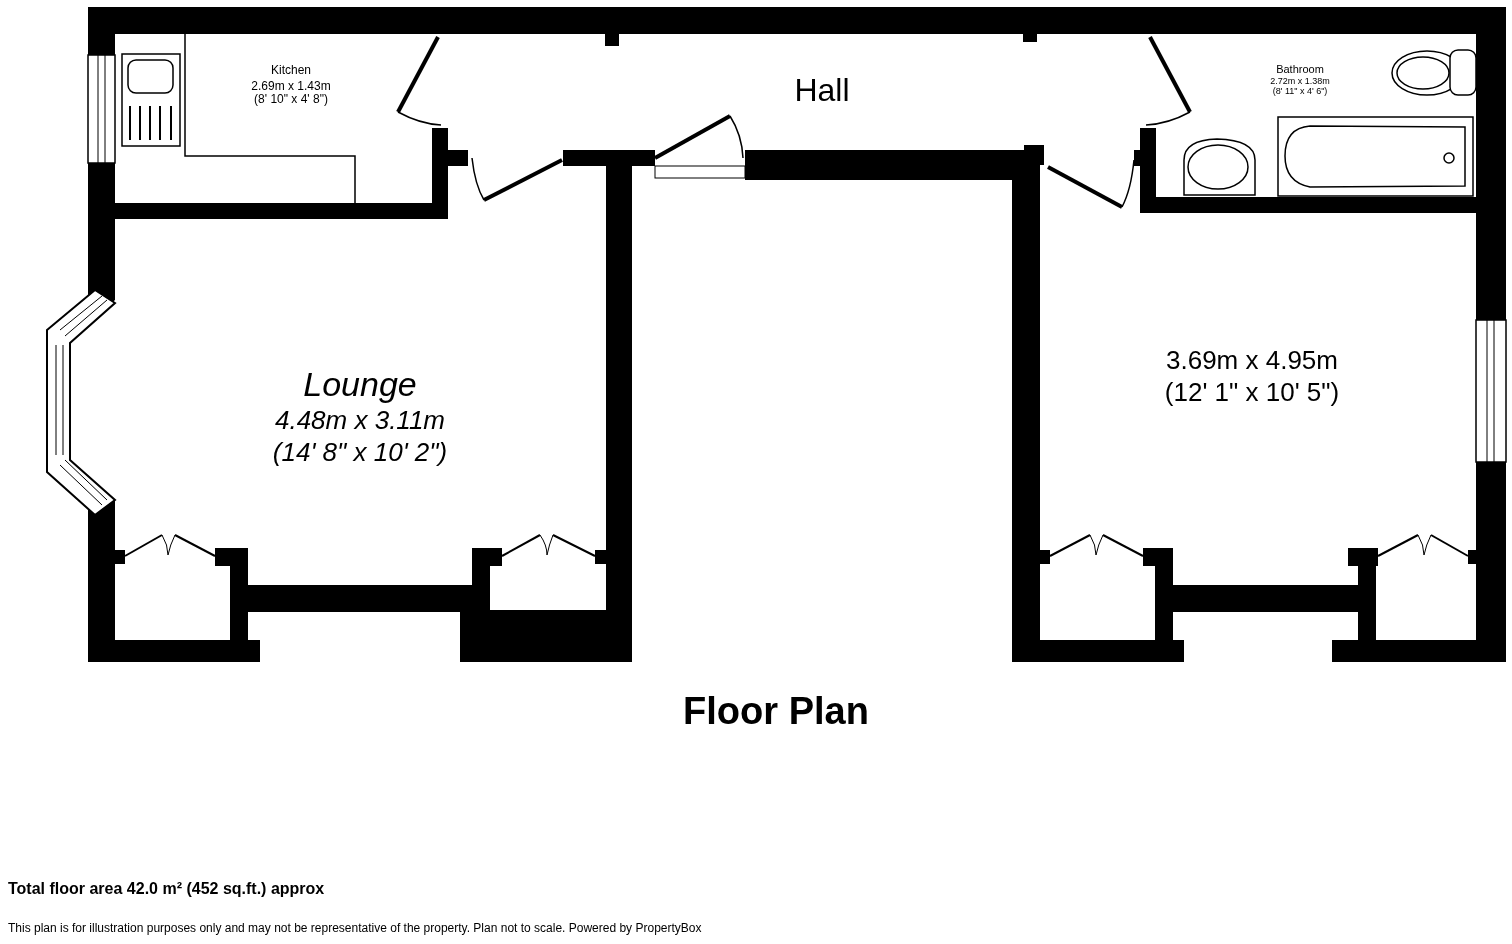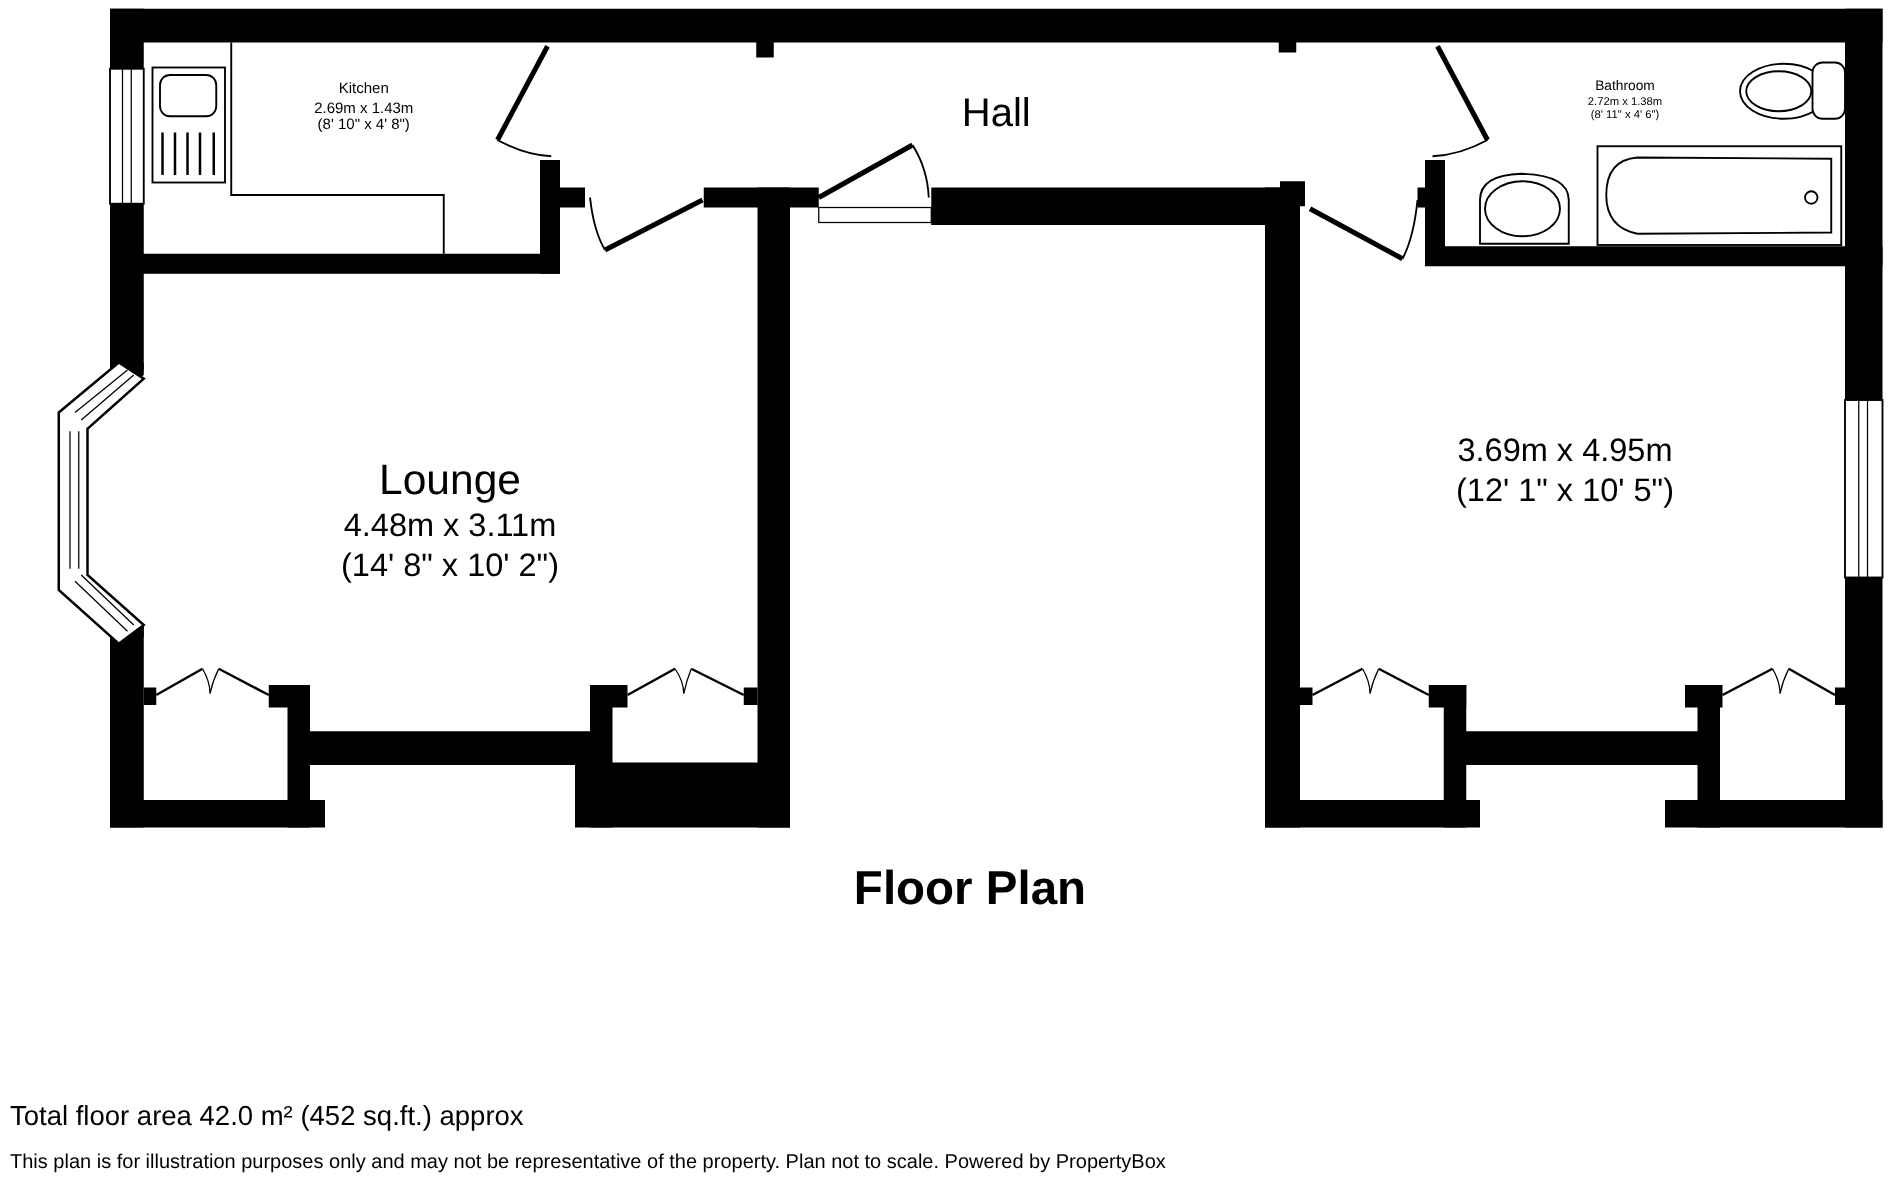--- a/index.html
+++ b/index.html
@@ -7,22 +7,22 @@
   svg.plan { position:absolute; left:0; top:0; }
   .lbl { position:absolute; text-align:center; white-space:nowrap; font-family:"Liberation Sans", sans-serif; color:#000; }
   .big .name { font-size:34px; line-height:40px; }
   .big .dim { font-size:26px; line-height:32px; }
   .mid .name { font-size:32px; }
   .small .name { font-size:12px; line-height:20px; }
   .small .dim { font-size:12px; line-height:13px; }
   .tiny .name { font-size:11px; line-height:14px;text-align:center; }
   .tiny .dim { font-size:9px; line-height:10px; }
   .title { position:absolute; left:0; width:1552px; top:690px; text-align:center; font-size:38px; font-weight:bold; }
-  .area { position:absolute; left:8px; top:880px; font-size:22px; }
-  .disc { position:absolute; left:8px; top:921px; font-size:16px; }
+  .area { position:absolute; left:8px; top:880px; font-size:16px;font-weight:bold; }
+  .disc { position:absolute; left:8px; top:921px; font-size:12px; }
 </style>
 </head>
 <body>
 
 <svg class="plan" width="1512" height="944" viewBox="0 0 1512 944">
   <g fill="#000">
 
     <rect x="88" y="7" width="1418" height="27"></rect>
 
     <rect x="88" y="7" width="27" height="290"></rect>
@@ -141,31 +141,31 @@
     <path d="M1418,535 Q1424,545 1424,555 Q1426,545 1431,535" stroke-width="1"></path>
   </g>
 </svg>
 
 <div class="lbl small" style="left:216px; top:60px; width:150px;">
   <div class="name">Kitchen</div>
   <div class="dim">2.69m x 1.43m</div>
   <div class="dim">(8' 10" x 4' 8")</div>
 </div>
 
-<div class="lbl mid" style="left:717px; top:72px; width:160px;">
+<div class="lbl mid" style="left:742px; top:72px; width:160px;">
   <div class="name">Hall</div>
 </div>
 
 <div class="lbl tiny" style="left:1250px; top:62px; width:100px;">
   <div class="name">Bathroom</div>
   <div class="dim">2.72m x 1.38m</div>
   <div class="dim">(8' 11" x 4' 6")</div>
 </div>
 
-<div class="lbl big" style="left:240px; top:364px; width:240px;">
+<div class="lbl big" style="left:240px; top:364px; width:240px;font-style:italic;">
   <div class="name">Lounge</div>
   <div class="dim">4.48m x 3.11m</div>
   <div class="dim">(14' 8" x 10' 2")</div>
 </div>
 
 <div class="lbl big" style="left:1132px; top:344px; width:240px;">
   <div class="dim">3.69m x 4.95m</div>
   <div class="dim">(12' 1" x 10' 5")</div>
 </div>
 

